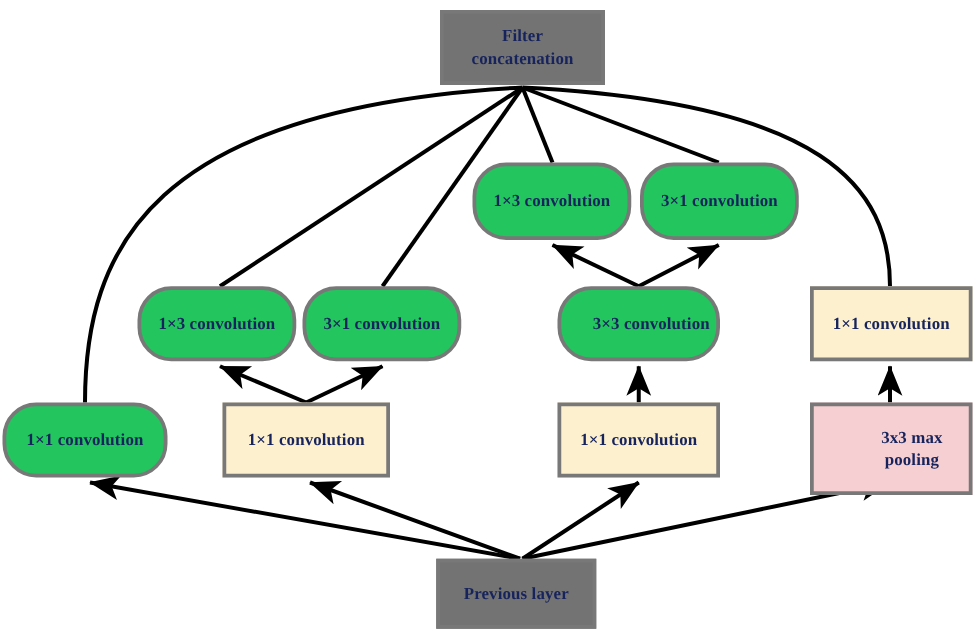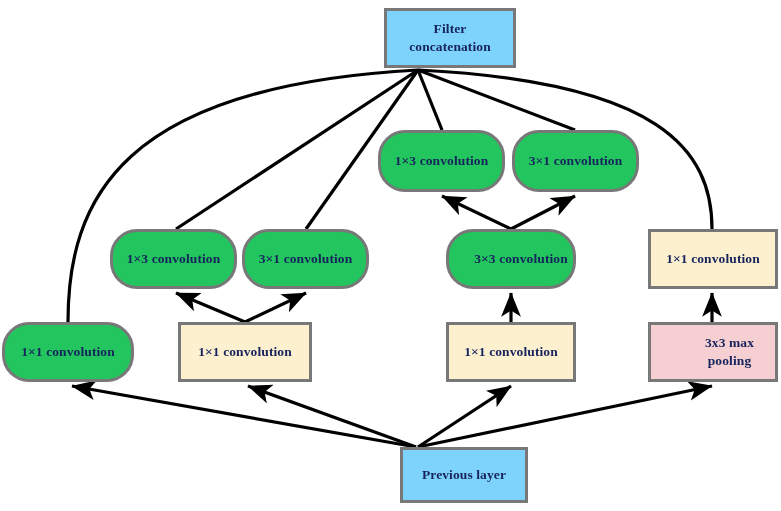--- a/index.html
+++ b/index.html
@@ -34,21 +34,21 @@
     align-items: center;
     justify-content: center;
     text-align: center;
     color: #16235c;
     font-weight: bold;
     font-size: 13.5px;
     line-height: 1.35;
     letter-spacing: 0.1px;
     z-index: 2;
   }
-  .fill-green  { background: #7dd3fc; margin-left: 32px; }
+  .fill-green  { background: #737373; }
   .fill-blue   { background: #22c55e; border-radius: 27px; }
   .fill-yellow { background: #fdf0cf; }
   .fill-pink   { background: #f5cfd1; }
   .node-label {
     display: block;
     white-space: pre-line;
     padding: 0 4px;
   }
 </style>
 </head>
@@ -120,21 +120,21 @@
   </div>
 
   <div class="node fill-yellow" style="left:178px; top:322px; width:134px; height:60px;">
     <span class="node-label">1×1 convolution</span>
   </div>
 
   <div class="node fill-yellow" style="left:446px; top:322px; width:130px; height:60px;">
     <span class="node-label">1×1 convolution</span>
   </div>
 
-  <div class="node fill-pink" style="left:648px; top:322px; width:130px; height:60px;padding-left:33px;">
+  <div class="node fill-pink" style="left:648px; top:322px; width:130px; height:74px;padding-left:33px;">
     <span class="node-label">3x3 max pooling</span>
   </div>
 
-  <div class="node fill-green" style="left:368px; top:447px; width:128px; height:56px;">
+  <div class="node fill-green" style="left:349px; top:447px; width:128px; height:56px;">
     <span class="node-label">Previous layer</span>
   </div>
 
 </div>
 
 </body></html>

